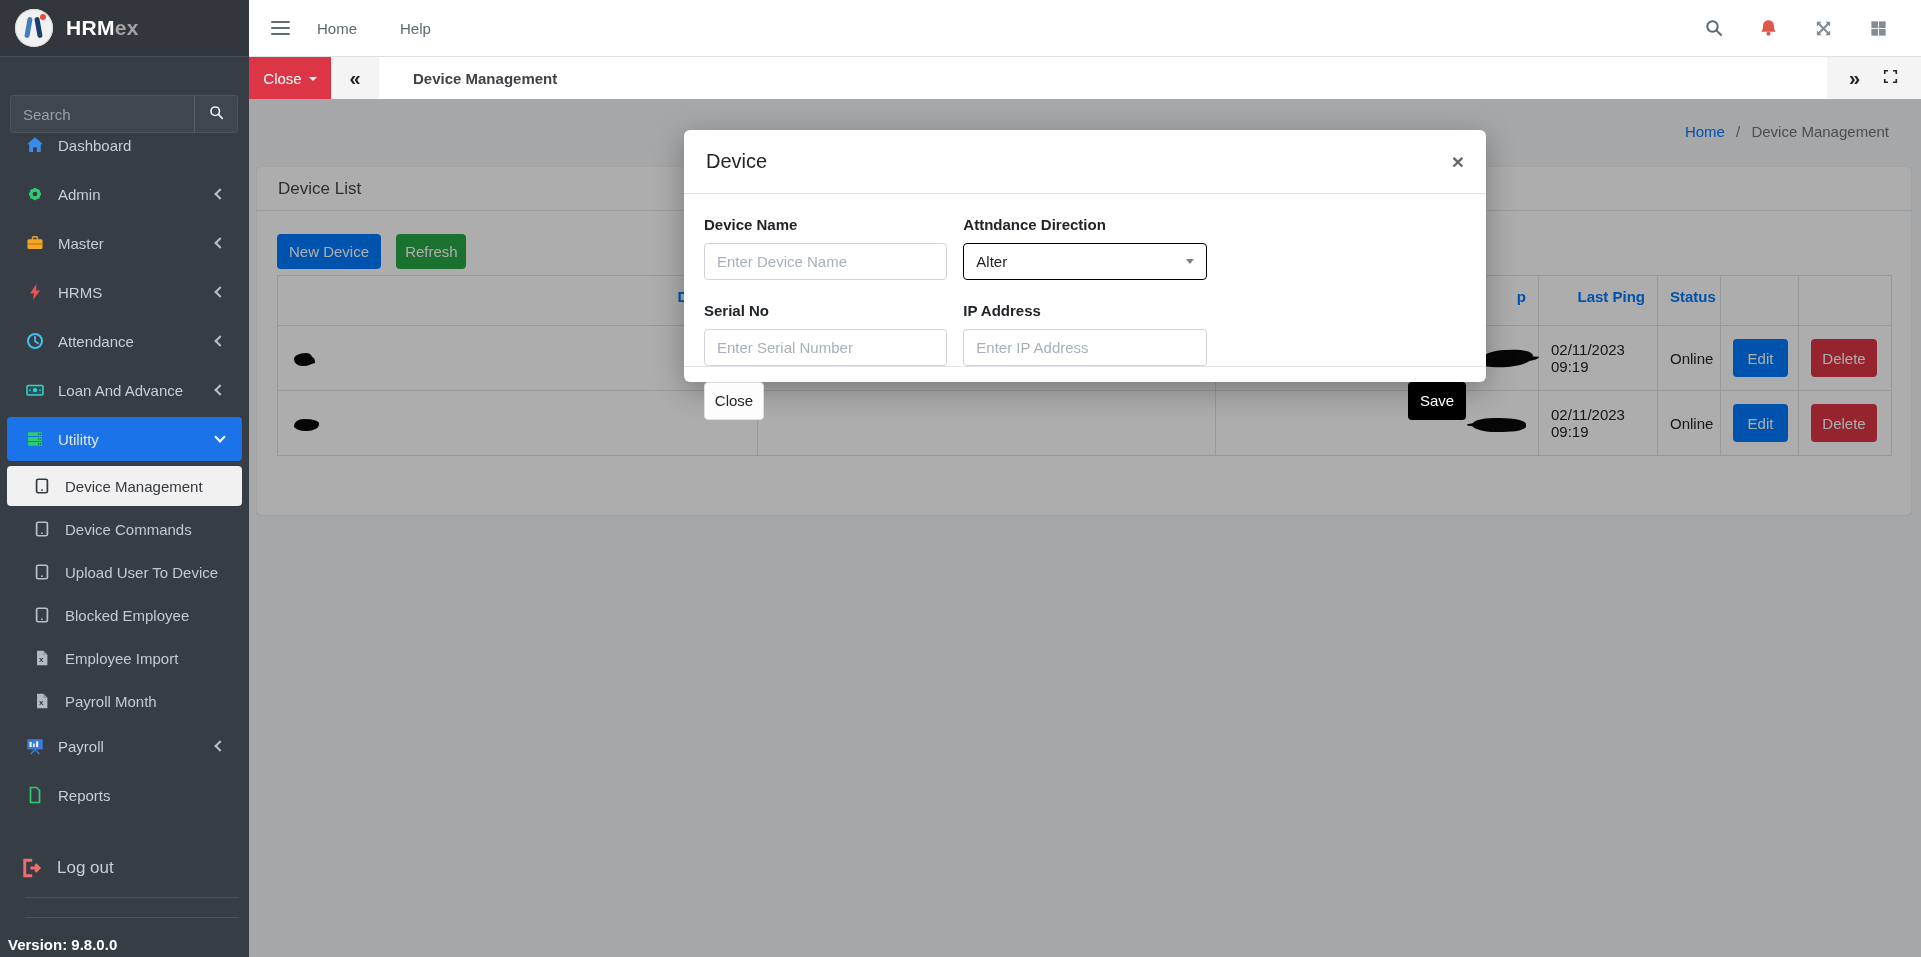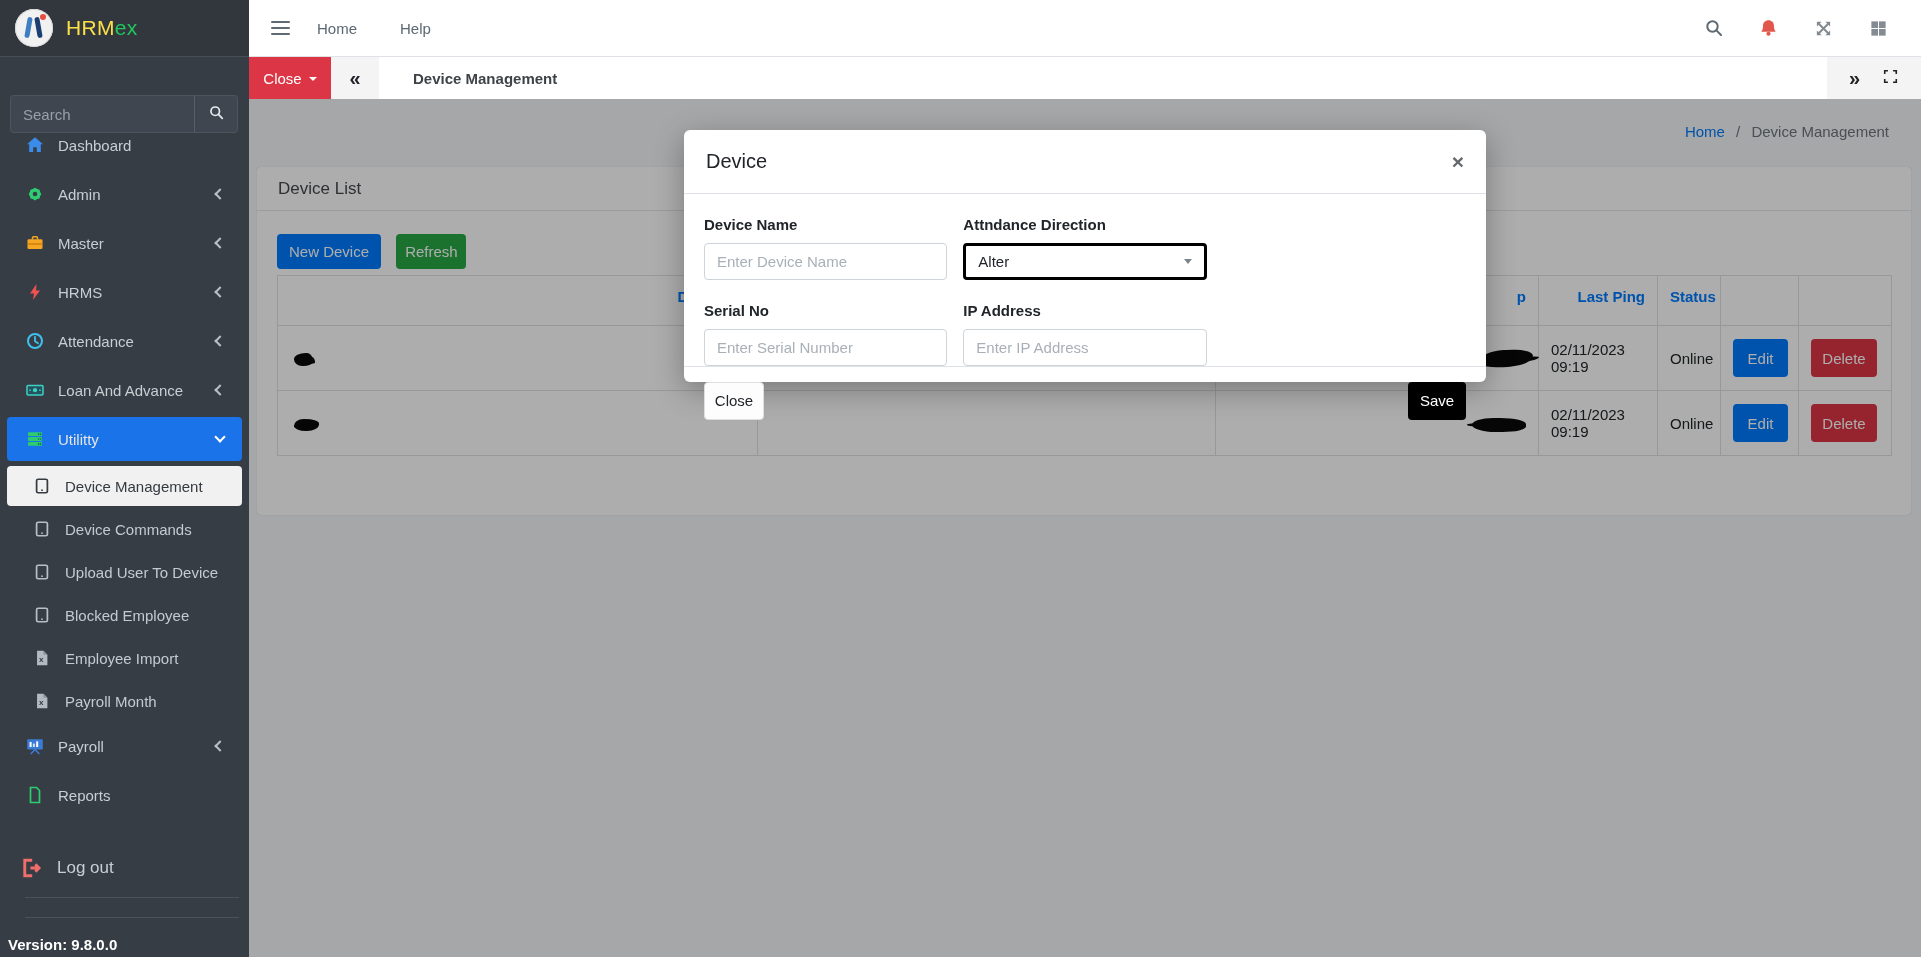--- a/index.html
+++ b/index.html
@@ -8,22 +8,22 @@
             font-family:"Liberation Sans", sans-serif; overflow:hidden; }
 
   
   .sidebar { position:absolute; left:0; top:0; width:249px; height:957px; background:#373d45; z-index:20; }
   .brand { height:57px; display:flex; align-items:center; padding-left:15px; background:#31373d; border-bottom:1px solid #454d55; }
   .brand-logo { width:38px; height:38px; border-radius:50%; background:#f1f1f1; position:relative; margin-right:13px; box-shadow:inset 0 0 0 1px #d8d8d8; flex:none; }
   .brand-logo .b1 { position:absolute; left:11px; top:8px; width:5px; height:21px; background:#3f7fc1; border-radius:2.5px; transform:rotate(10deg); }
   .brand-logo .b2 { position:absolute; left:21px; top:8px; width:5px; height:21px; background:#1c3f72; border-radius:2.5px; transform:rotate(-10deg); }
   .brand-logo .dot { position:absolute; left:25px; top:5px; width:6px; height:6px; background:#e74c3c; border-radius:50%; }
   .brand-text { font-size:21px; color:#e9ecef; letter-spacing:.3px; }
-  .brand-text .bold { font-weight:400; color:#fde047; }
-  .brand-text .light { color:#22c55e; }
+  .brand-text .bold { font-weight:700; color:#ffffff; }
+  .brand-text .light { color:#a3a3a3;font-weight:bold; }
 
   .side-search { position:absolute; top:75px; left:10px; width:228px; height:38px; display:flex;margin-top:20px; }
   .side-search input { flex:1; min-width:0; background:#3f4650; border:1px solid #4c545e; border-right:none; border-radius:4px 0 0 4px; color:#c9ced3; padding:0 12px; font-size:15px; font-family:inherit; outline:none; }
   .side-search input::placeholder { color:#99a0a8; }
   .side-search button { width:44px; background:#3f4650; border:1px solid #4c545e; border-left:1px solid #57606a; border-radius:0 4px 4px 0; display:flex; align-items:center; justify-content:center; cursor:pointer; }
 
   .nav-list { position:absolute; top:123px; left:0; right:0; }
   .nitem { display:flex; align-items:center; height:44px; margin:0 7px 5px; padding:0 13px 0 17px; border-radius:4px; color:#c9ced3; font-size:15px; position:relative; cursor:pointer; }
   .nitem .nicon { width:22px; display:flex; justify-content:center; align-items:center; margin-right:12px; flex:none; }
   .nitem.child { height:40px; margin-bottom:3px; padding-left:24px; color:#c5cad0; }
@@ -92,21 +92,21 @@
   .modal { position:absolute; left:435px; top:31px; width:802px; height:252px; background:#fff; border-radius:6px; box-shadow:0 8px 30px rgba(0,0,0,.3); z-index:10; display:flex; flex-direction:column; }
   .modal-h { height:64px; flex:none; border-bottom:1px solid #dee2e6; display:flex; align-items:center; justify-content:space-between; padding:0 22px; }
   .modal-title { font-size:20px; color:#212529; }
   .modal-x { font-size:21px; color:#63686c; font-weight:700; cursor:pointer; line-height:1; }
   .modal-b { flex:1; padding:22px 20px 0; }
   .frow { display:grid; grid-template-columns:1fr 1fr 1fr; column-gap:16px; }
   .frow + .frow { margin-top:22px; }
   .flabel { font-size:15px; font-weight:700; color:#212529; margin-bottom:10px; }
   .finput { height:37px; border:1px solid #ced4da; border-radius:4px; padding:0 12px; font-size:15px; width:100%; color:#212529; font-family:inherit; outline:none; }
   .finput::placeholder { color:#a8b0b7; }
-  .fselect { height:37px; border:3px solid #000000; border-radius:4px; padding:0 12px; display:flex; align-items:center; justify-content:space-between; font-size:15px; color:#212529; cursor:pointer; }
+  .fselect { height:37px; border:1px solid #000000; border-radius:4px; padding:0 12px; display:flex; align-items:center; justify-content:space-between; font-size:15px; color:#212529; cursor:pointer; }
   .caret-down-g { width:0; height:0; border-left:4.5px solid transparent; border-right:4.5px solid transparent; border-top:5px solid #7b848b; }
   .modal-f { flex:none; height:68px; border-top:1px solid #dee2e6; display:flex; align-items:center; justify-content:space-between; padding:0 20px; }
   .btn-close-m { width:60px; height:38px; background:#fdfdfd; border:1px solid #dcdfe2; border-radius:4px; color:#212529; font-size:15px; cursor:pointer; font-family:inherit; }
   .btn-save { width:58px; height:38px; background:#000000; border:none; border-radius:4px; color:#fff; font-size:15px; cursor:pointer; font-family:inherit; }
 </style>
 </head>
 <body>
 
 <div class="screen">
 

